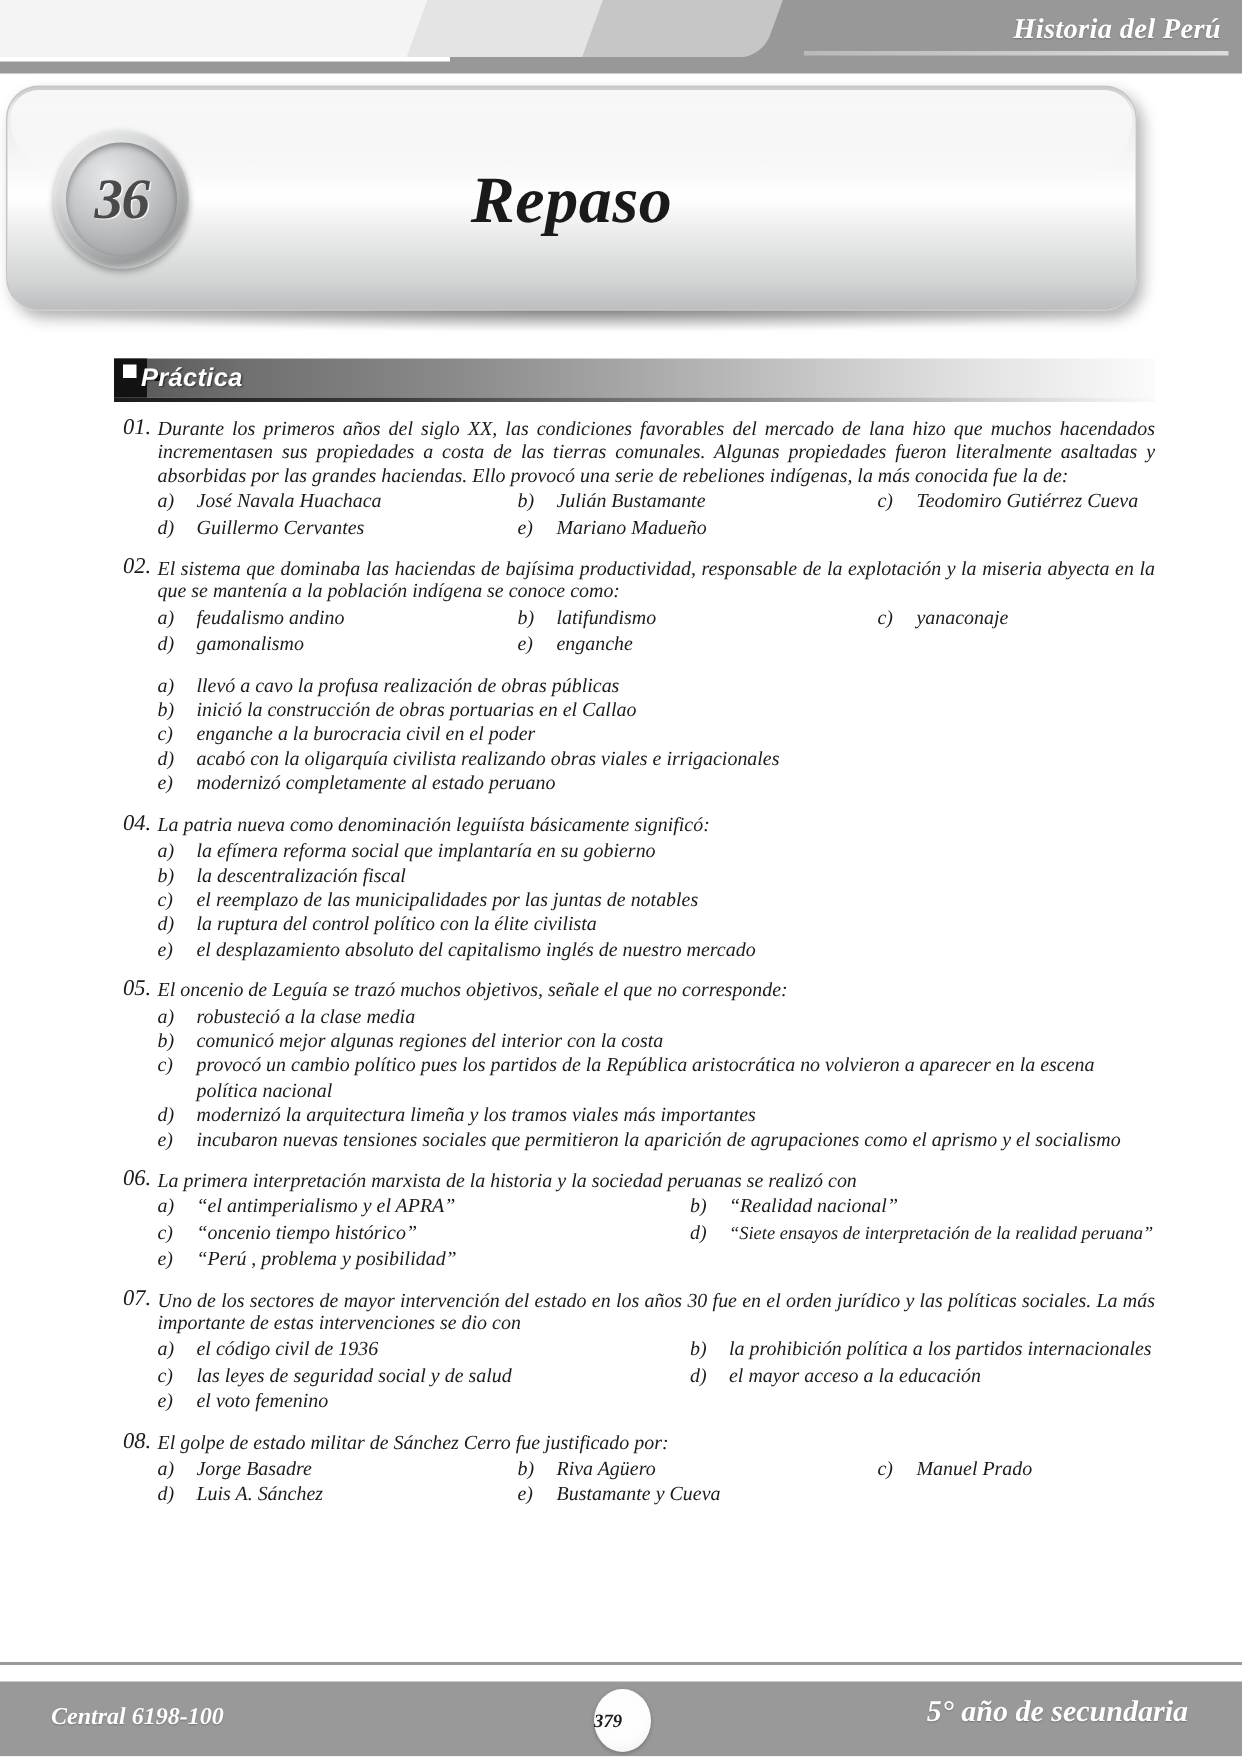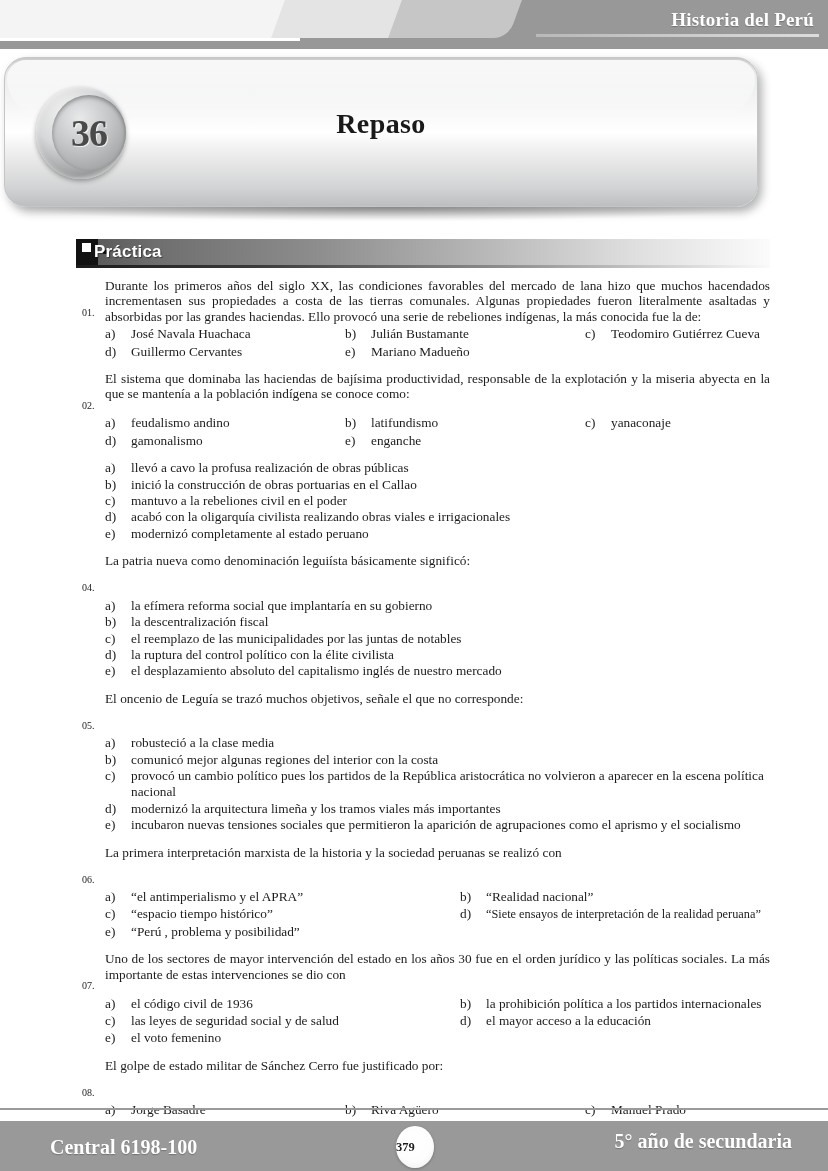--- a/index.html
+++ b/index.html
@@ -10,20 +10,21 @@
     background: #ffffff;
     font-family: "Liberation Serif", serif;
   }
 
   .page {
     position: relative;
     width: 828px;
     height: 1171px;
     overflow: hidden;
     background: #ffffff;
+    font-style: italic;
   }
 
   
   .topband {
     position: absolute;
     top: 0; left: 0;
     width: 828px;
     height: 49px;
     background: #ffffff;
   }
@@ -127,21 +128,21 @@
     position: absolute;
     left: 31px;
     top: 29px;
     width: 90px;
     height: 92px;
     border-radius: 50%;
     background: radial-gradient(circle at 35% 28%, #f2f2f2 0%, #d7d8d9 38%, #9a9b9c 72%, #c8c9ca 92%, #ededed 100%);
     box-shadow: 0 2px 5px rgba(0,0,0,0.35), inset 0 0 5px rgba(255,255,255,0.6);
     display: flex;
     align-items: center;
-    justify-content: flex-end;
+    justify-content: center;
   }
   .badge-inner {
     width: 74px; height: 76px;
     border-radius: 50%;
     background: radial-gradient(circle at 38% 30%, #e8e9ea 0%, #c3c4c5 45%, #8f9091 100%);
     box-shadow: inset 0 2px 4px rgba(0,0,0,0.35);
     display: flex;
     align-items: center;
     justify-content: center;
   }
@@ -153,21 +154,21 @@
     text-shadow: 1px 1px 0 rgba(255,255,255,0.75);
     letter-spacing: -1px;
   }
   .plate-title {
     position: absolute;
     left: 0; right: 0;
     top: 50px;
     text-align: center;
     font-family: "Liberation Serif", serif;
     font-weight: bold;
-    font-size: 28px;
+    font-size: 44px;
     color: #1a1a1a;
     letter-spacing: 0.4px;
   }
 
   
   .practica {
     position: absolute;
     left: 76px;
     top: 239px;
     width: 694px;
@@ -235,23 +236,22 @@
     display: flex;
     align-items: flex-start;
     font-size: 13.3px;
     line-height: 15.4px;
     color: #1b1b1b;
     text-align: justify;
   }
   .q-num {
     flex: 0 0 auto;
     width: 23px;
-    font-size: 10px;
+    font-size: 15px;
     color: #1b1b1b;
-    margin-top: 27px;
   }
   .q-text {
     flex: 1 1 auto;
     text-align: justify;
   }
 
   
   .opts { margin-top: 2px; }
 
   .opts-grid3 {
@@ -294,25 +294,25 @@
     background: #9a9a9a;
   }
   .footer {
     position: absolute;
     left: 0; top: 1121px;
     width: 828px; height: 50px;
     background: #999999;
   }
   .footer-left {
     position: absolute;
-    left: 50px; top: 15px;
+    left: 34px; top: 15px;
     color: #ffffff;
     font-family: "Liberation Serif", serif;
     font-weight: bold;
-    font-size: 20px;
+    font-size: 16px;
     text-shadow: 0 1px 1px rgba(0,0,0,0.25);
   }
   .footer-right {
     position: absolute;
     right: 36px; top: 9px;
     color: #ffffff;
     font-family: "Liberation Serif", serif;
     font-weight: bold;
     font-size: 20px;
     text-shadow: 0 1px 1px rgba(0,0,0,0.25);
@@ -434,21 +434,21 @@
           <div class="opt">
             <span class="opt-k">a)</span>
             <span class="opt-v">llevó a cavo la profusa realización de obras públicas</span>
           </div>
           <div class="opt">
             <span class="opt-k">b)</span>
             <span class="opt-v">inició la construcción de obras portuarias en el Callao</span>
           </div>
           <div class="opt">
             <span class="opt-k">c)</span>
-            <span class="opt-v">mantuvo a la rebeliones civil en el poder</span>
+            <span class="opt-v">enganche a la burocracia civil en el poder</span>
           </div>
           <div class="opt">
             <span class="opt-k">d)</span>
             <span class="opt-v">acabó con la oligarquía civilista realizando obras viales e irrigacionales</span>
           </div>
           <div class="opt">
             <span class="opt-k">e)</span>
             <span class="opt-v">modernizó completamente al estado peruano</span>
           </div>
         </div>
@@ -518,21 +518,21 @@
           <div class="opt">
             <span class="opt-k">a)</span>
             <span class="opt-v">“el antimperialismo y el APRA”</span>
           </div>
           <div class="opt">
             <span class="opt-k">b)</span>
             <span class="opt-v">“Realidad nacional”</span>
           </div>
           <div class="opt">
             <span class="opt-k">c)</span>
-            <span class="opt-v">“espacio tiempo histórico”</span>
+            <span class="opt-v">“oncenio tiempo histórico”</span>
           </div>
           <div class="opt opt-small">
             <span class="opt-k">d)</span>
             <span class="opt-v">“Siete ensayos de interpretación de la realidad peruana”</span>
           </div>
           <div class="opt">
             <span class="opt-k">e)</span>
             <span class="opt-v">“Perú , problema y posibilidad”</span>
           </div>
         </div>

